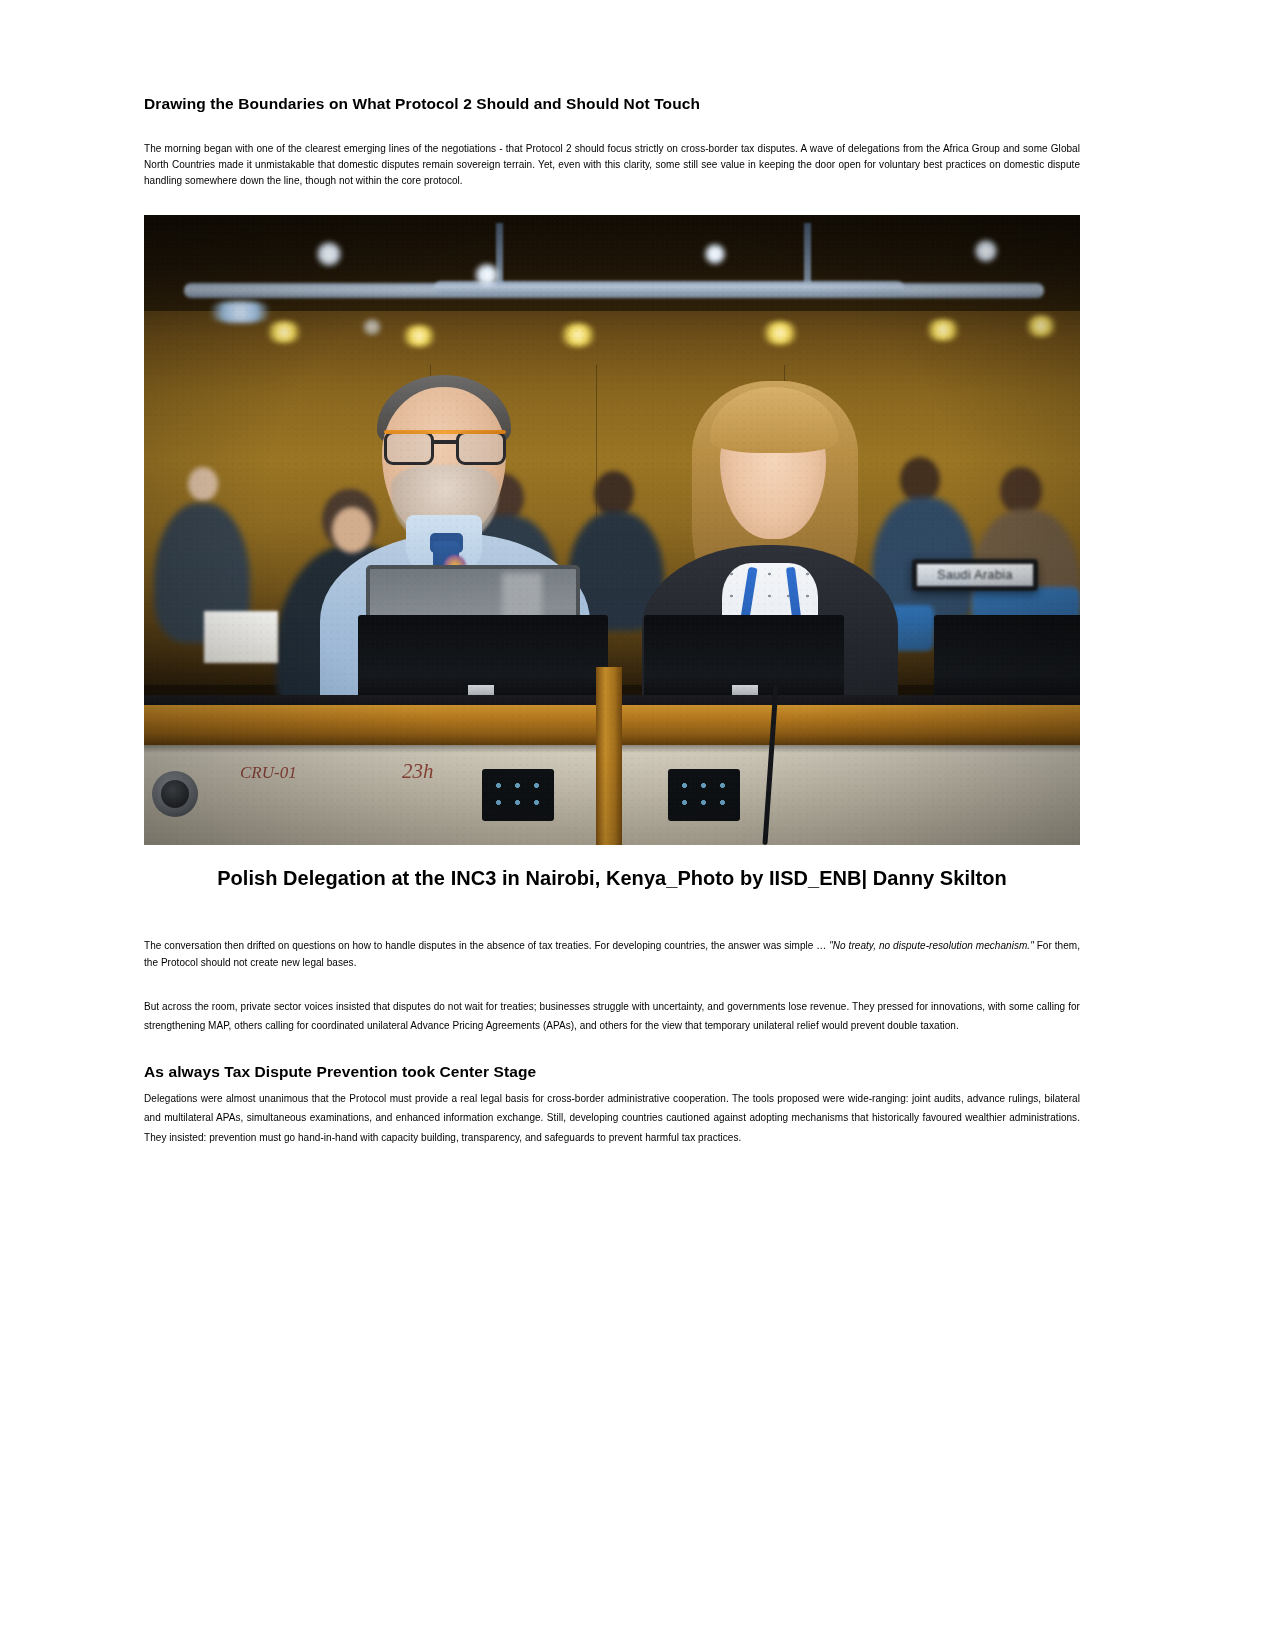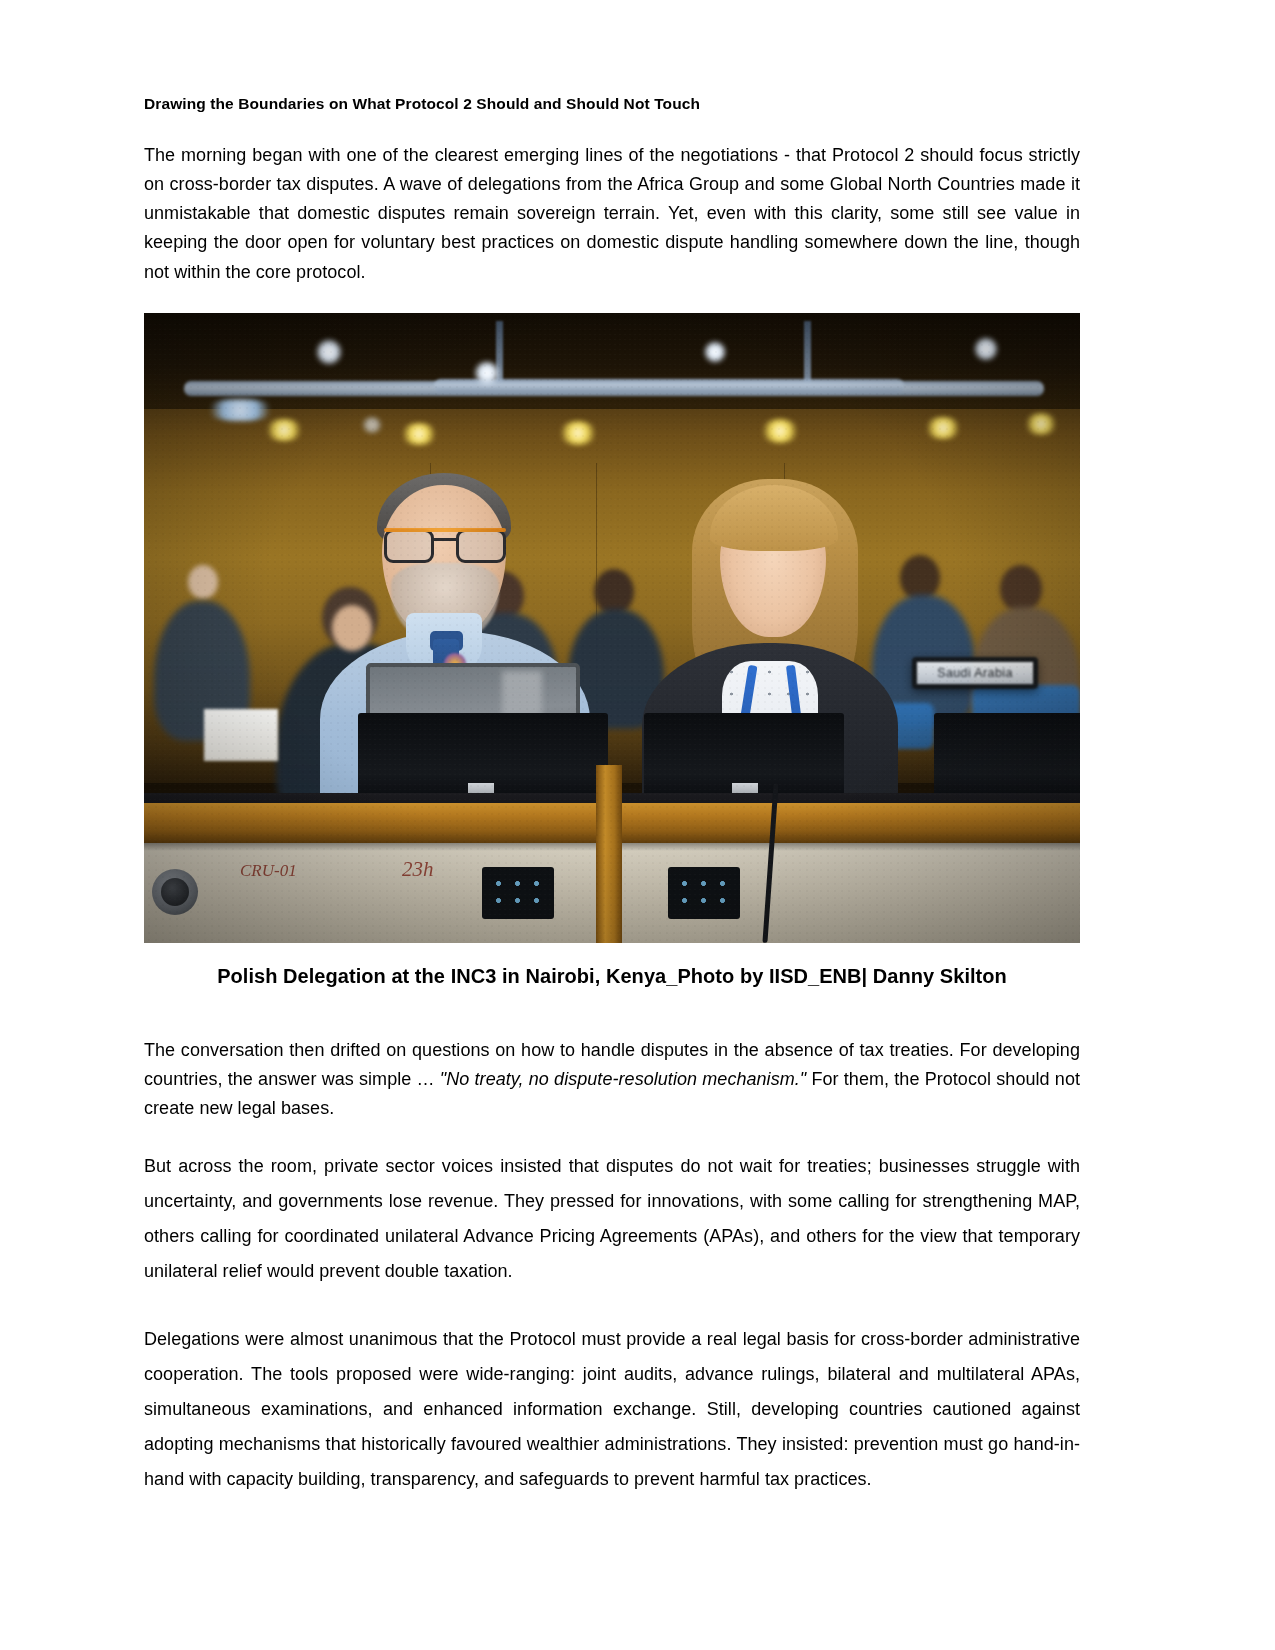--- a/index.html
+++ b/index.html
@@ -32,21 +32,21 @@
     font-weight: bold;
     line-height: 1.35;
     margin: 0;
     letter-spacing: 0.1px;
   }
   .gap-26 { height: 26px; }
   .gap-22 { height: 22px; }
   .gap-6  { height: 6px; }
 
   p.body-par {
-    font-size: 18px;
+    font-size: 10px;
     line-height: 1.62;
     margin: 0;
     text-align: justify;
     letter-spacing: 0.05px;
   }
   p.body-par.loose {
     line-height: 1.95;
   }
   p.body-par .ital {
     font-style: italic;
@@ -568,19 +568,20 @@
     <div class="gap-22"></div>
 
     <p class="body-par"><span>The conversation then drifted on questions on how to handle disputes in the absence of tax treaties. For developing countries, the answer was simple … </span><span class="ital">"No treaty, no dispute-resolution mechanism."</span><span> For them, the Protocol should not create new legal bases.</span></p>
 
     <div class="gap-26"></div>
 
     <p class="body-par loose">But across the room, private sector voices insisted that disputes do not wait for treaties; businesses struggle with uncertainty, and governments lose revenue. They pressed for innovations, with some calling for strengthening MAP, others calling for coordinated unilateral Advance Pricing Agreements (APAs), and others for the view that temporary unilateral relief would prevent double taxation.</p>
 
     <div class="gap-26"></div>
 
+    <h2 class="section-heading">As always Tax Dispute Prevention took Center Stage</h2>
 
     <div class="gap-6"></div>
 
     <p class="body-par loose">Delegations were almost unanimous that the Protocol must provide a real legal basis for cross-border administrative cooperation. The tools proposed were wide-ranging: joint audits, advance rulings, bilateral and multilateral APAs, simultaneous examinations, and enhanced information exchange. Still, developing countries cautioned against adopting mechanisms that historically favoured wealthier administrations. They insisted: prevention must go hand-in-hand with capacity building, transparency, and safeguards to prevent harmful tax practices.</p>
 
   </div>
 </div>
 
 </body></html>

